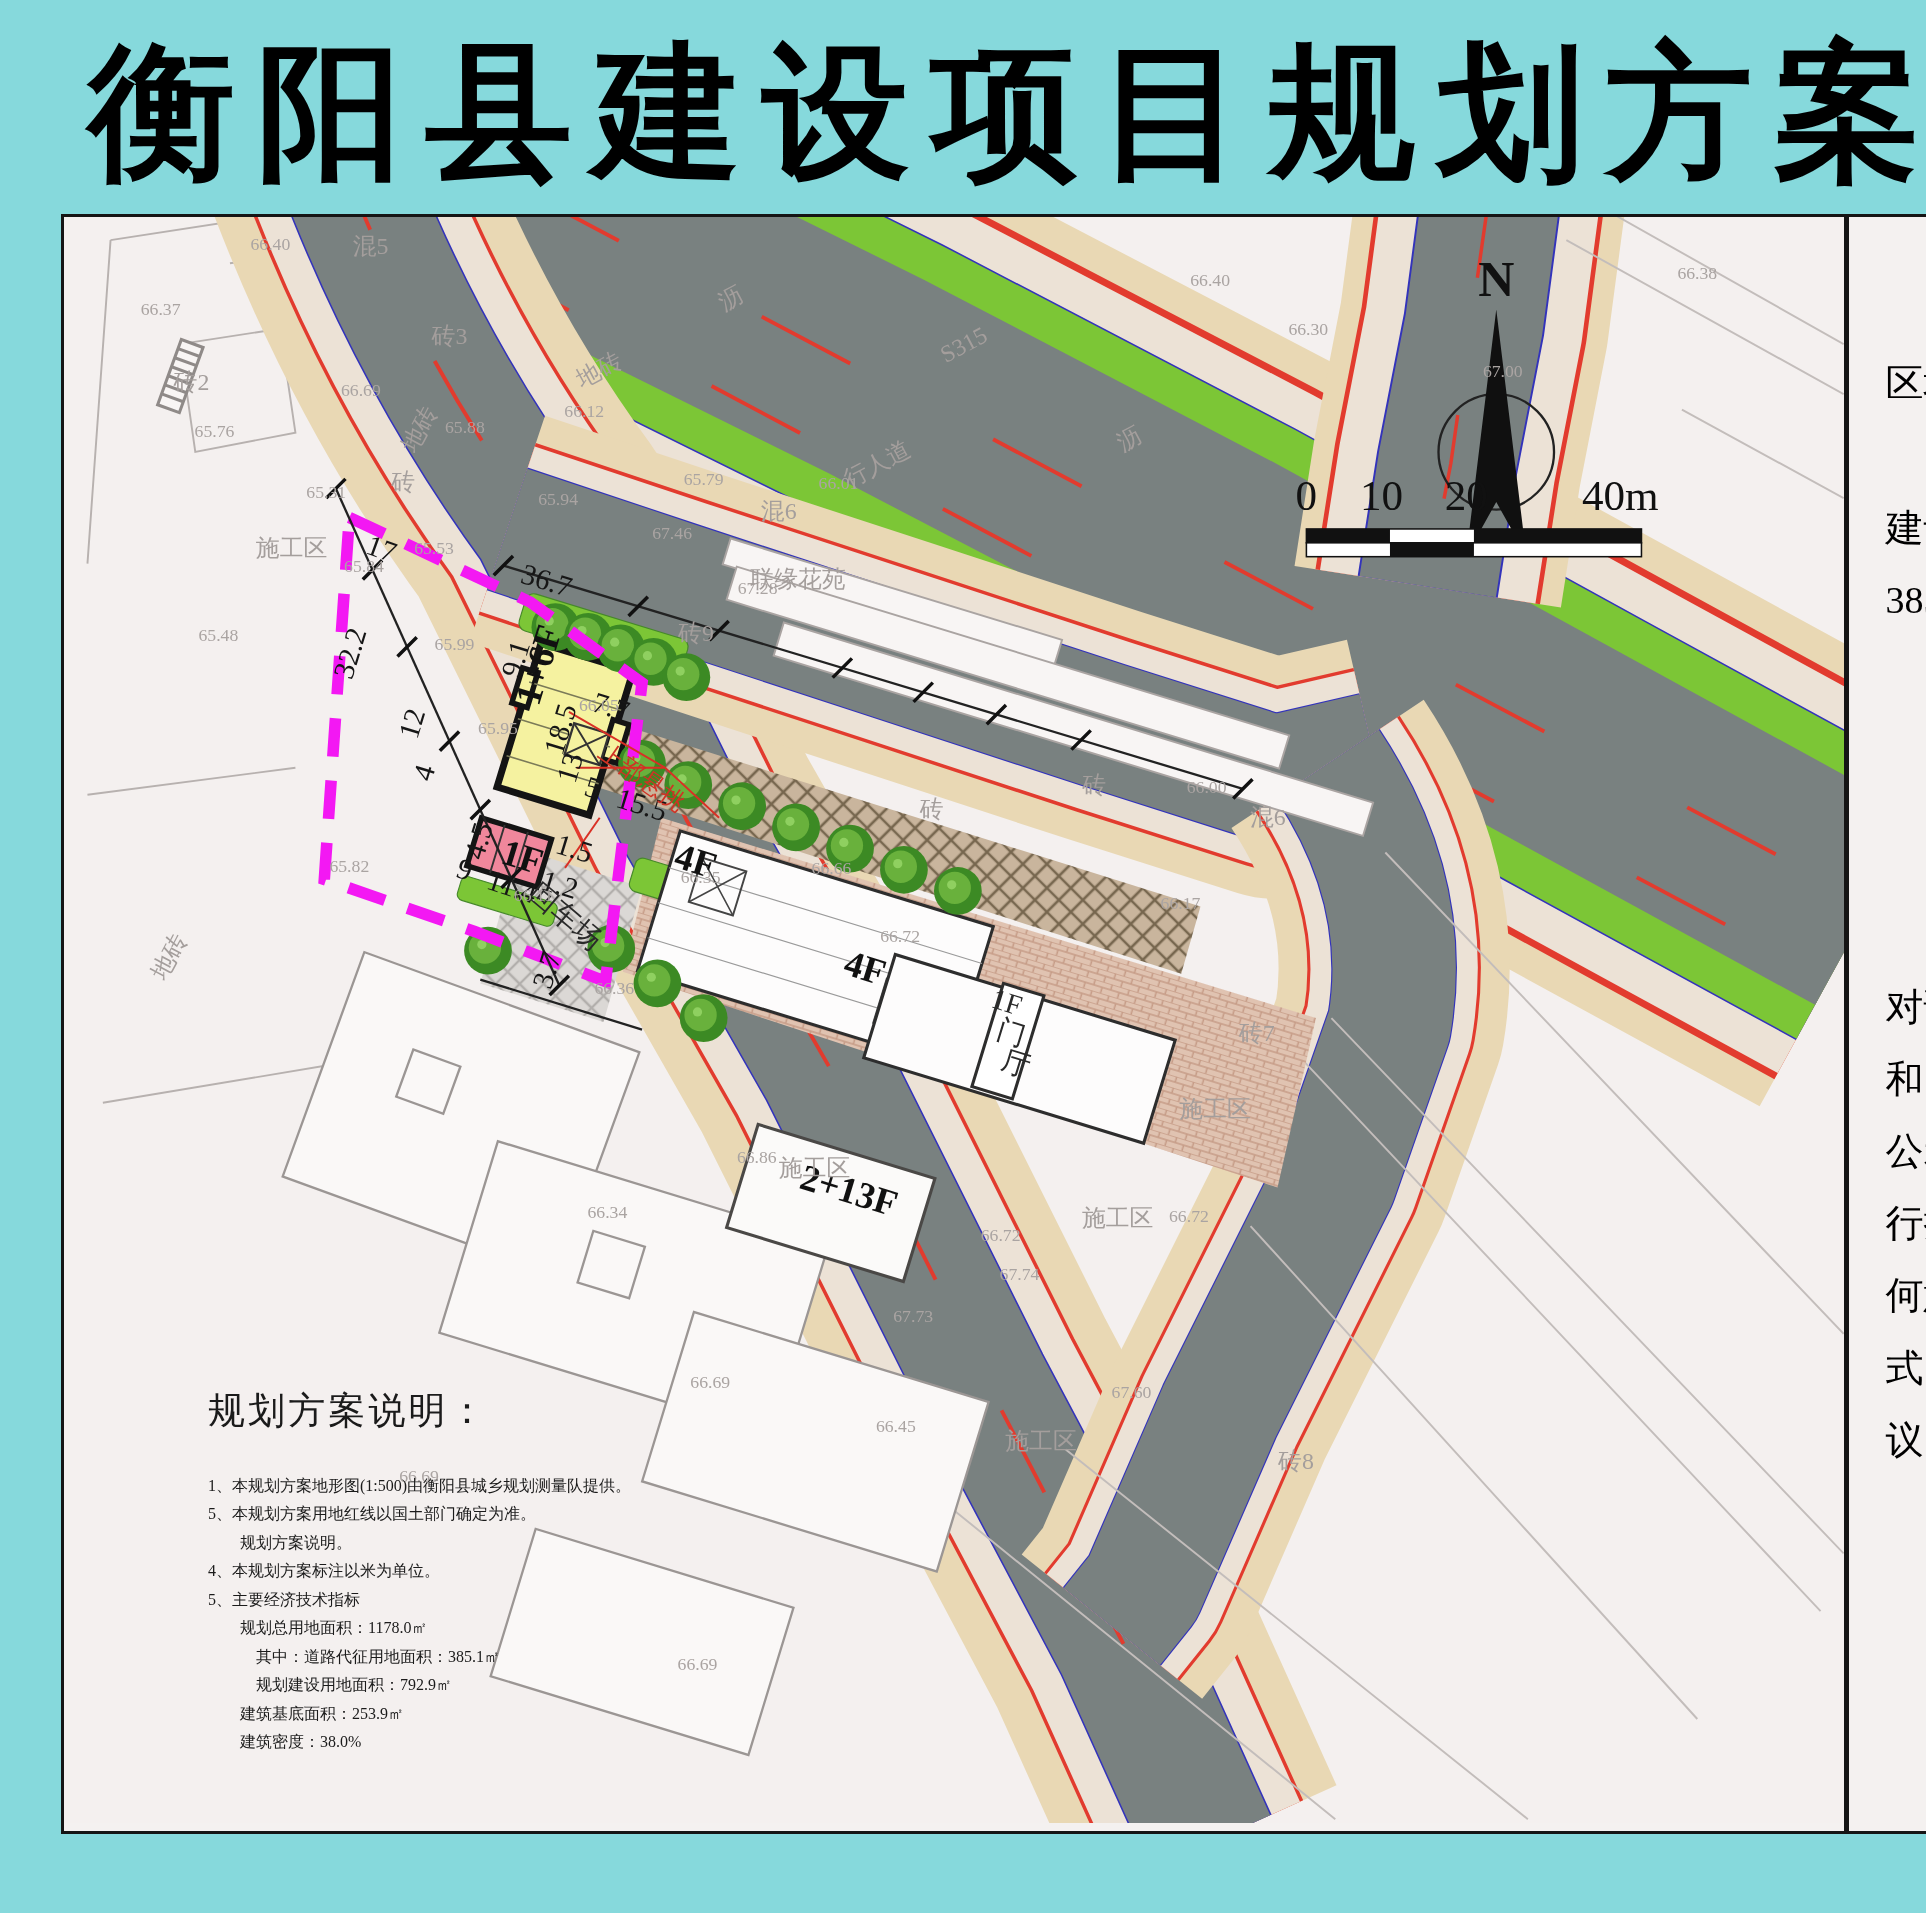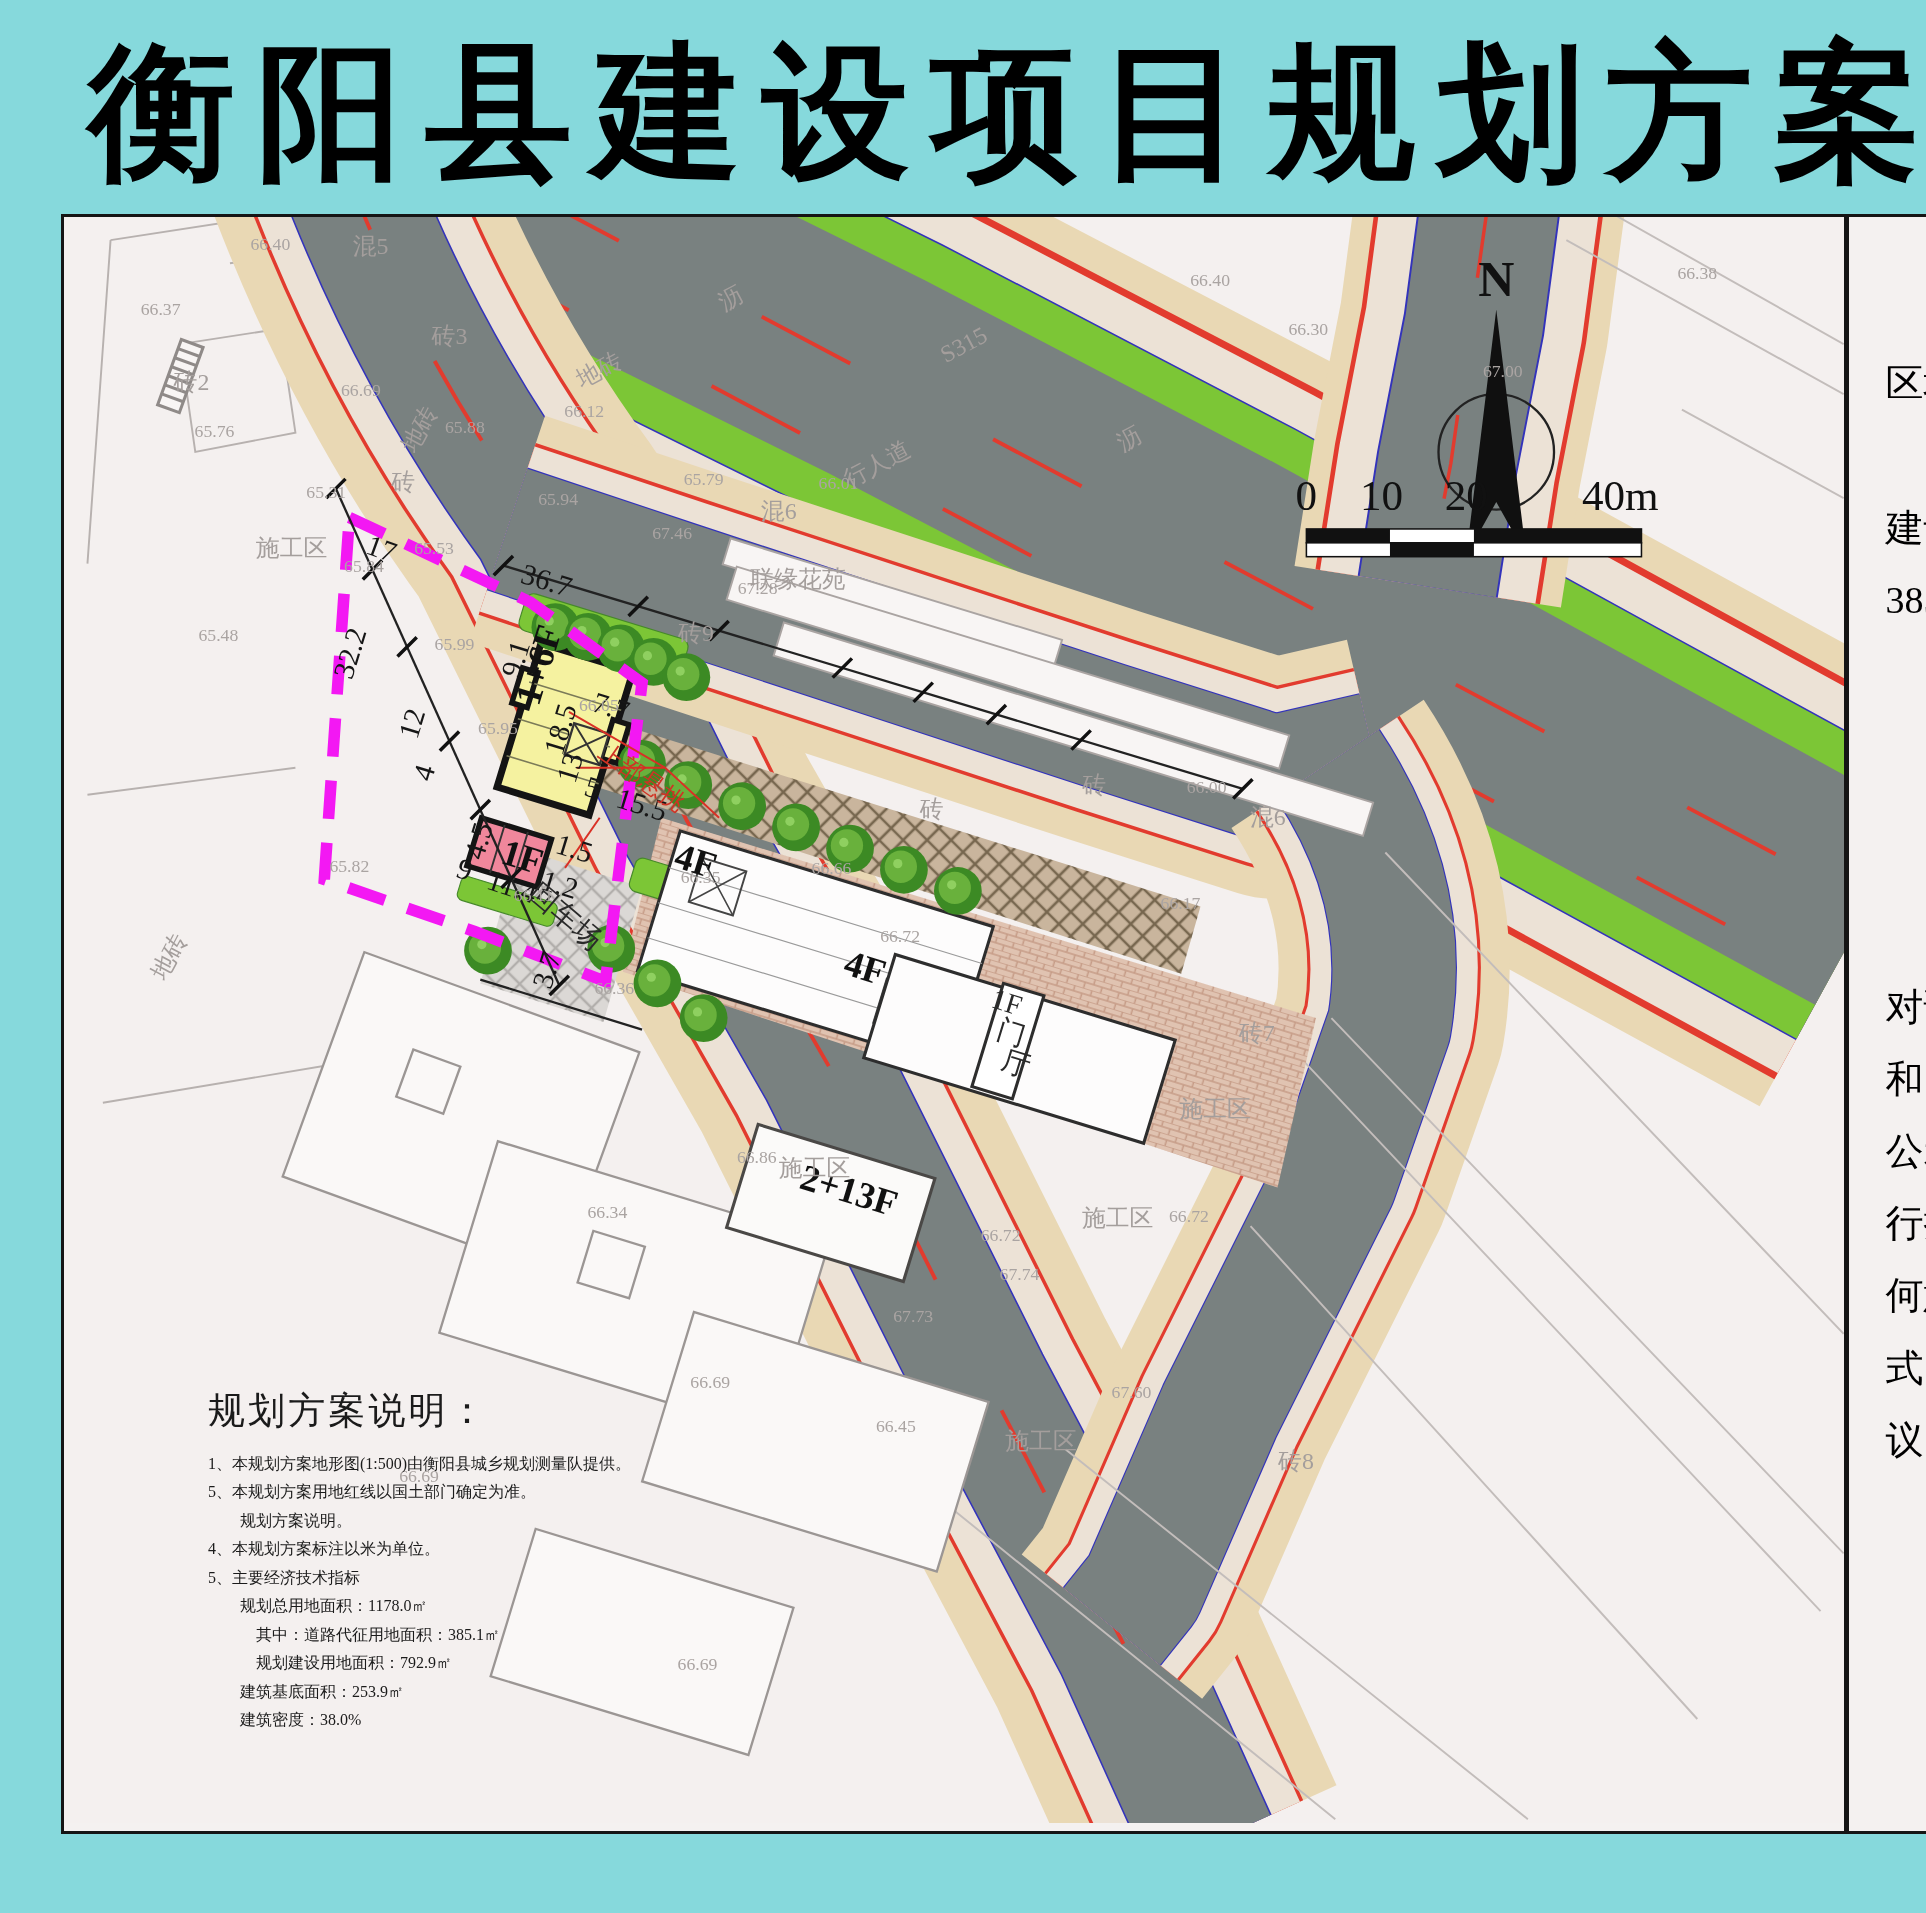--- a/index.html
+++ b/index.html
@@ -10,21 +10,21 @@
           font-size:147px;font-weight:bold;letter-spacing:21.6px;white-space:nowrap;}
   .content-box{position:absolute;left:61px;top:214px;width:2583px;height:1614px;
           background:#f4f1f0;border:3.9px solid #151515;display:flex;}
   .map-cell{position:relative;width:1780px;height:1606px;flex:0 0 auto;}
   .map-cell svg{position:absolute;left:0;top:0;width:1780px;height:1606px;}
   .divider{width:4.6px;height:100%;background:#151515;flex:0 0 auto;}
   .right-cell{position:relative;flex:1;box-sizing:border-box;padding:58px 31px 0 37px;}
   .rp-par{font-size:38px;line-height:1.9;text-indent:2em;margin:0;}
   .rp-gap{margin-top:46px;}
   .notes{position:absolute;left:144px;top:1169px;width:755px;color:#1b1b1b;}
-  .notes-title{font-size:37px;letter-spacing:3.1px;margin-bottom:14px;}
+  .notes-title{font-size:37px;letter-spacing:3.1px;margin-bottom:36px;}
   .notes-line{font-size:16px;line-height:1.78;white-space:pre-wrap;}
   
   text.ml{font-family:"Liberation Serif","DejaVu Serif",serif;}
   text.g{font-size:62px;fill:#a49e9c;}
   text.e{font-size:46px;fill:#aaa4a2;}
   text.d{font-size:76px;fill:#161616;}
   text.b{font-size:96px;fill:#111;font-weight:600;}
   text.k{font-size:74px;fill:#2a2a2a;}
   text.r{font-size:64px;fill:#d03224;}
   text.s{font-size:112px;fill:#111;}

